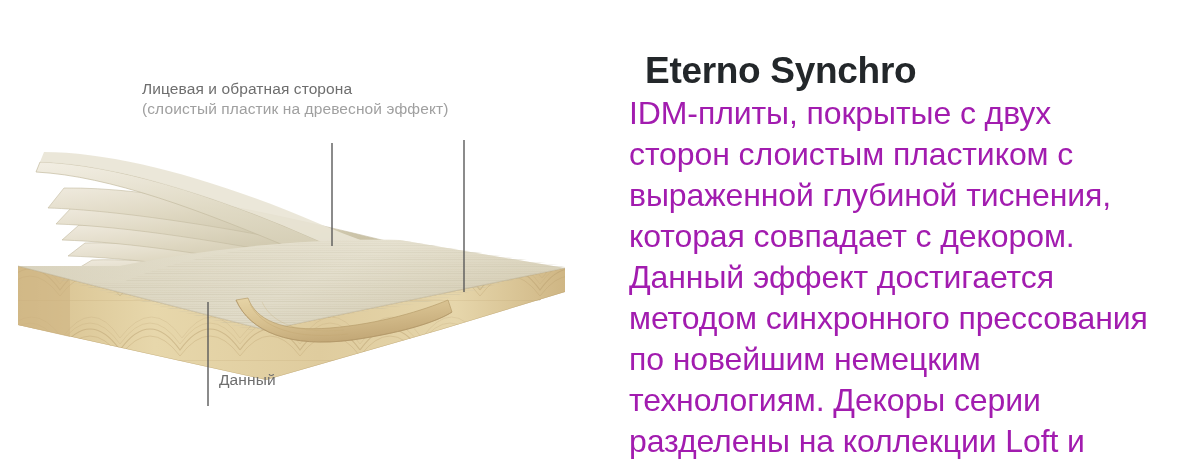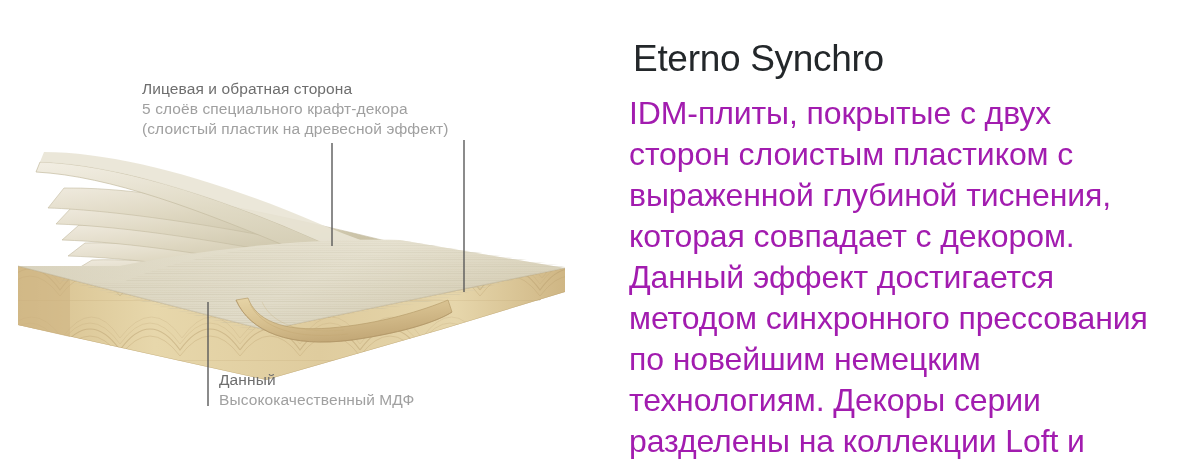--- a/index.html
+++ b/index.html
@@ -69,24 +69,24 @@
     position: absolute;
     left: 629px;
     top: 0;
     width: 540px;
     height: 465px;
   }
   .headline {
     position: absolute;
     left: 0;
     top: 33px;
-    margin: 4px;
+    margin: 16px;
     font-size: 37px;
     line-height: 44px;
-    font-weight: 400;
+    font-weight: 700;
     color: #23272a;
     letter-spacing: -0.3px;
   }
   .body-copy {
     position: absolute;
     left: 0;
     top: 93px;
     width: 525px;
     margin: 0;
     font-size: 32px;
@@ -210,27 +210,25 @@
 
       <g stroke="#5a5a5a" stroke-width="1.4">
         <line x1="332" y1="143" x2="332" y2="246"></line>
         <line x1="464" y1="140" x2="464" y2="292"></line>
         <line x1="208" y1="302" x2="208" y2="406"></line>
       </g>
     </svg>
 
     <div class="annotation ann-top">
       <div class="ann-title">Лицевая и обратная сторона</div>
-      <div class="ann-line">5 слоёв специального крафт-декора</div>
       <div class="ann-line">(слоистый пластик на древесной эффект)</div>
     </div>
 
     <div class="annotation ann-bottom">
       <div class="ann-title">Данный</div>
-      <div class="ann-line">Высококачественный МДФ</div>
     </div>
   </div>
 
   <div class="content">
     <h1 class="headline">Eterno Synchro</h1>
     <p class="body-copy">IDM-плиты, покрытые с двух сторон слоистым пластиком с выраженной глубиной тиснения, которая совпадает с декором. Данный эффект достигается методом синхронного прессования по новейшим немецким технологиям. Декоры серии разделены на коллекции Loft и Wood, имитирующие каменные и древесные породы.</p>
   </div>
 
 </div>
 

